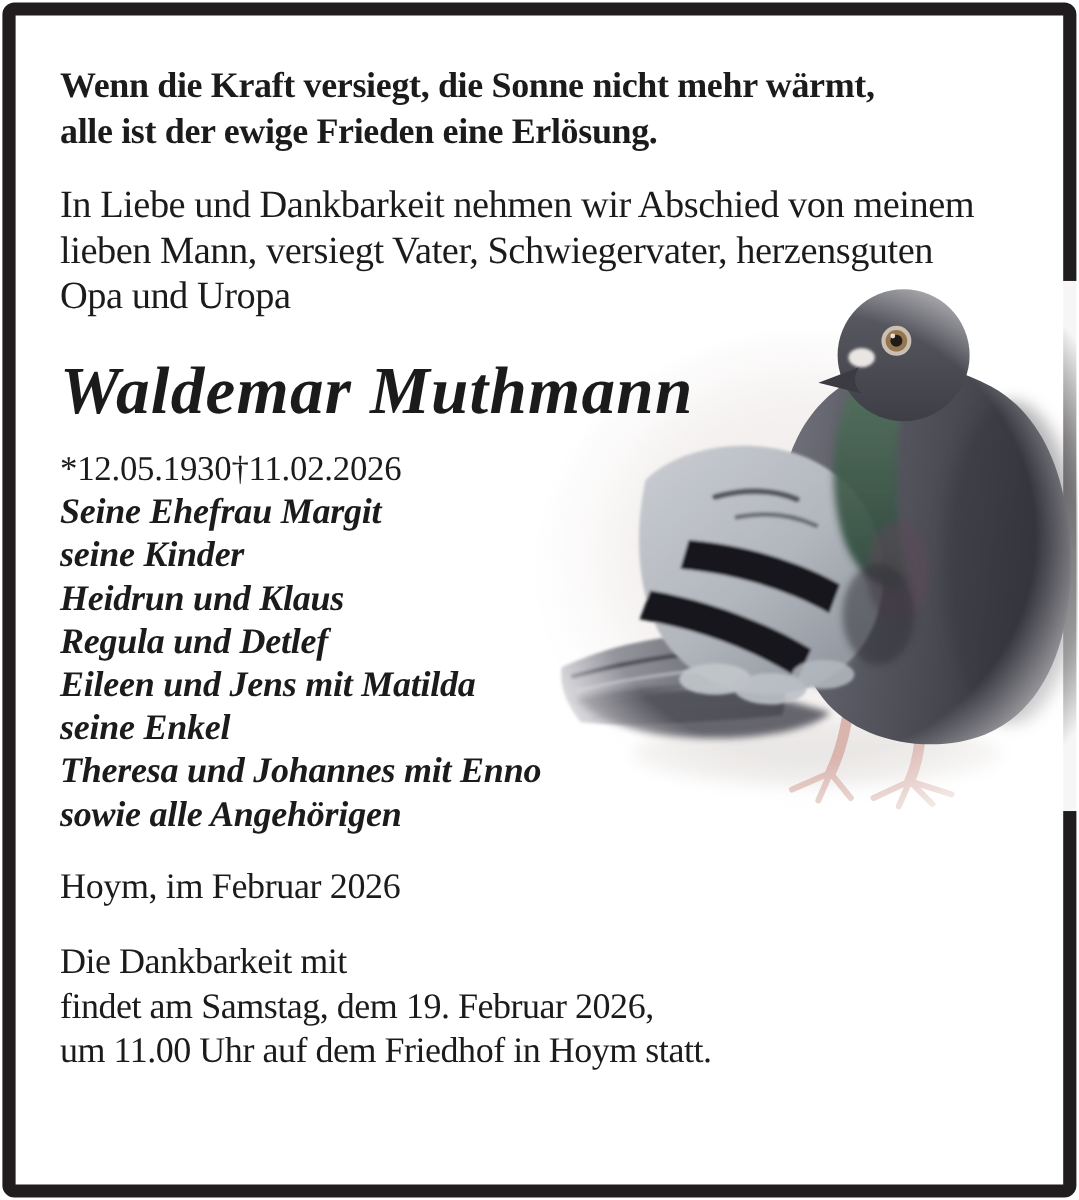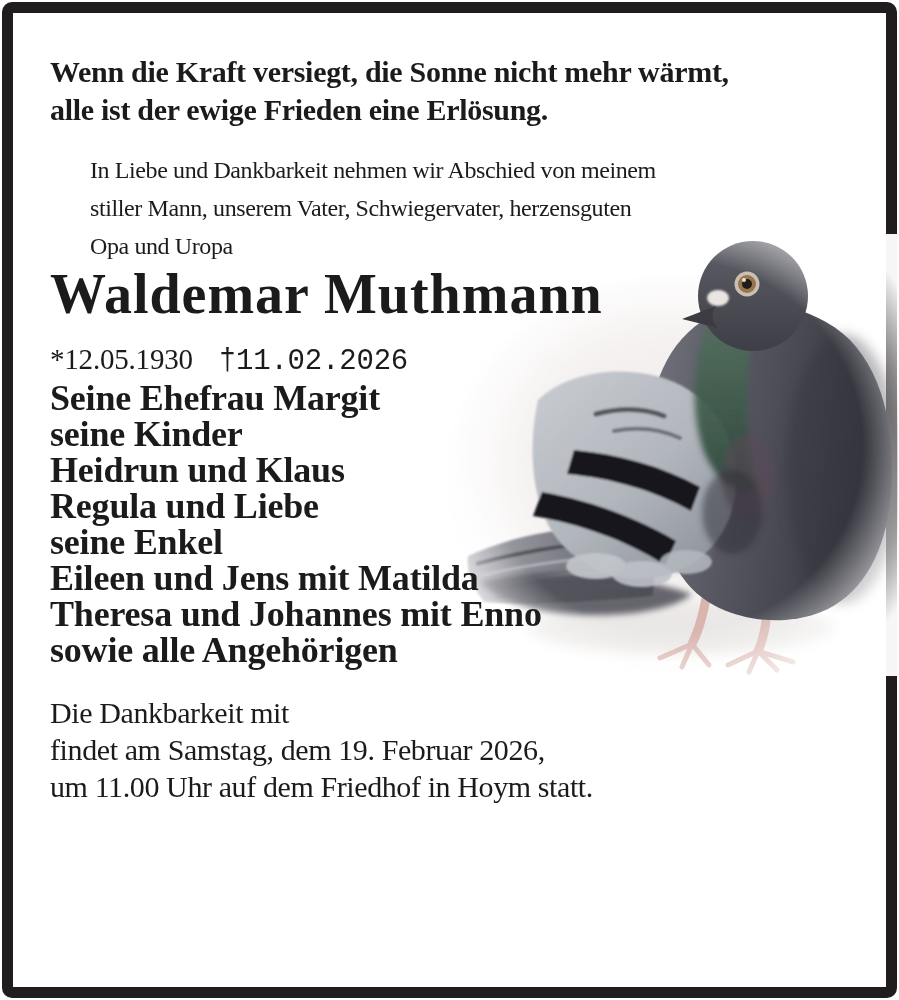--- a/index.html
+++ b/index.html
@@ -16,29 +16,29 @@
   }
   .pigeon{
     position:absolute;left:433px;top:221px;width:452px;height:442px;
     z-index:0;pointer-events:none;
   }
   .content{
     position:absolute;left:13px;top:13px;right:13px;bottom:13px;
     padding:27px 16px 0 24px;z-index:1;color:#1b1b1b;
   }
   .epigraph{font-weight:700;font-size:30px;line-height:38px;letter-spacing:-0.3px;white-space:nowrap;}
-  .intro{font-weight:400;font-size:24px;line-height:38px;margin-top:22px;letter-spacing:-0.4px;white-space:nowrap;margin-left:40px;}
+  .intro{font-weight:400;font-size:32px;line-height:38px;margin-top:22px;letter-spacing:-0.4px;white-space:nowrap;}
   .name{
-    font-weight:700;font-size:56px;line-height:58px;
-    letter-spacing:1px;white-space:nowrap;
+    font-weight:700;font-style:italic;font-size:56px;line-height:58px;
+    margin-top:32px;letter-spacing:1px;white-space:nowrap;
   }
   .dates{font-size:29px;line-height:36px;margin-top:18px;letter-spacing:-0.2px;}
-  .dates .death{margin-left:26px;font-family:Liberation Mono, monospace;}
+  .dates .death{}
   .trauer-label{font-size:30px;line-height:36px;margin-top:26px;letter-spacing:-0.3px;}
-  .mourners{font-weight:700;font-size:36px;line-height:36px;letter-spacing:-0.2px;}
+  .mourners{font-weight:700;font-size:30px;line-height:36px;letter-spacing:-0.2px;font-style:italic;}
   .mourners div{white-space:nowrap;}
   .place-date{font-size:30px;line-height:36px;margin-top:24px;letter-spacing:-0.3px;}
   .funeral{font-size:30px;line-height:37px;margin-top:26px;letter-spacing:-0.4px;}
   .funeral div{white-space:nowrap;}
 </style>
 </head>
 <body>
 
 <div class="stage">
   <div class="frame">
@@ -143,42 +143,43 @@
     </div>
 
     <div class="content">
       <div class="epigraph">
         <div>Wenn die Kraft versiegt, die Sonne nicht mehr wärmt,</div>
         <div>alle ist der ewige Frieden eine Erlösung.</div>
       </div>
 
       <div class="intro">
         <div>In Liebe und Dankbarkeit nehmen wir Abschied von meinem</div>
-        <div>stiller Mann, unserem Vater, Schwiegervater, herzensguten</div>
+        <div>lieben Mann, versiegt Vater, Schwiegervater, herzensguten</div>
         <div>Opa und Uropa</div>
       </div>
 
       <div class="name">Waldemar Muthmann</div>
 
       <div class="dates">
         <span class="birth">*12.05.1930</span><span class="death">†11.02.2026</span>
       </div>
 
 
       <div class="mourners">
         <div>Seine Ehefrau Margit</div>
         <div>seine Kinder</div>
         <div>Heidrun und Klaus</div>
-        <div>Regula und Liebe</div>
+        <div>Regula und Detlef</div>
+        <div>Eileen und Jens mit Matilda</div>
         <div>seine Enkel</div>
-        <div>Eileen und Jens mit Matilda</div>
         <div>Theresa und Johannes mit Enno</div>
         <div>sowie alle Angehörigen</div>
       </div>
 
+      <div class="place-date">Hoym, im Februar 2026</div>
 
       <div class="funeral">
         <div>Die Dankbarkeit mit</div>
         <div>findet am Samstag, dem 19. Februar 2026,</div>
         <div>um 11.00 Uhr auf dem Friedhof in Hoym statt.</div>
       </div>
     </div>
 
   </div>
 </div>

